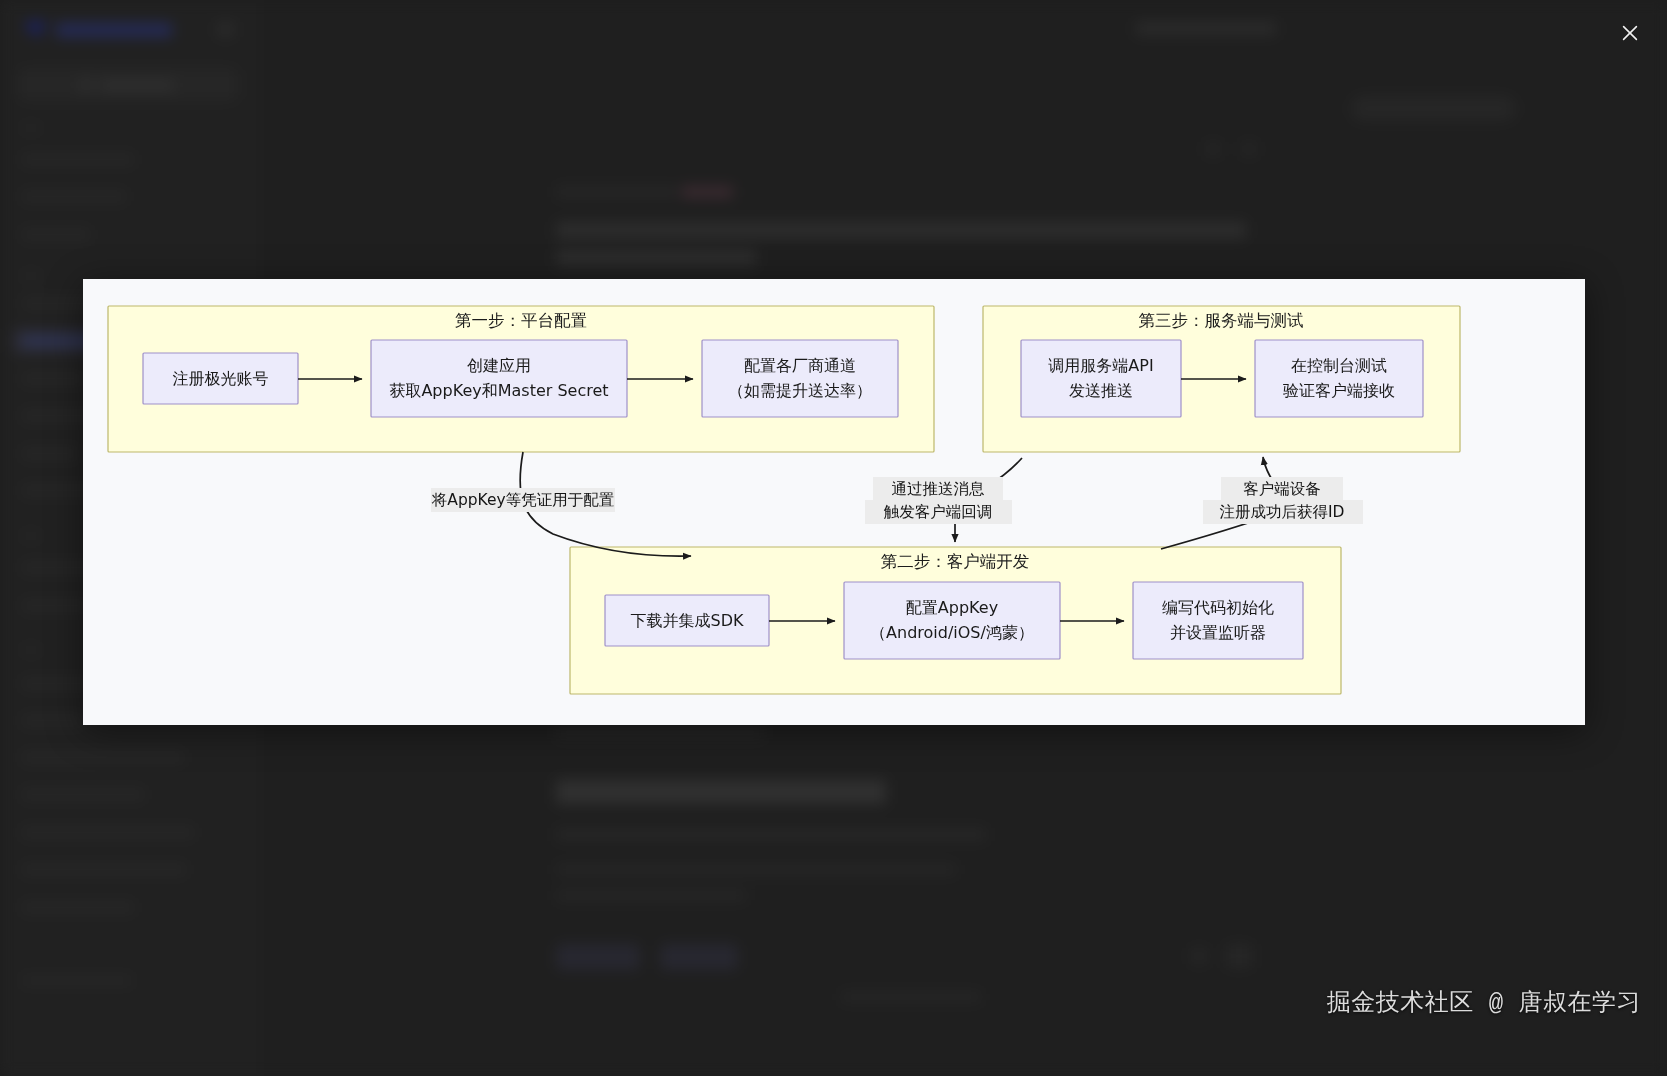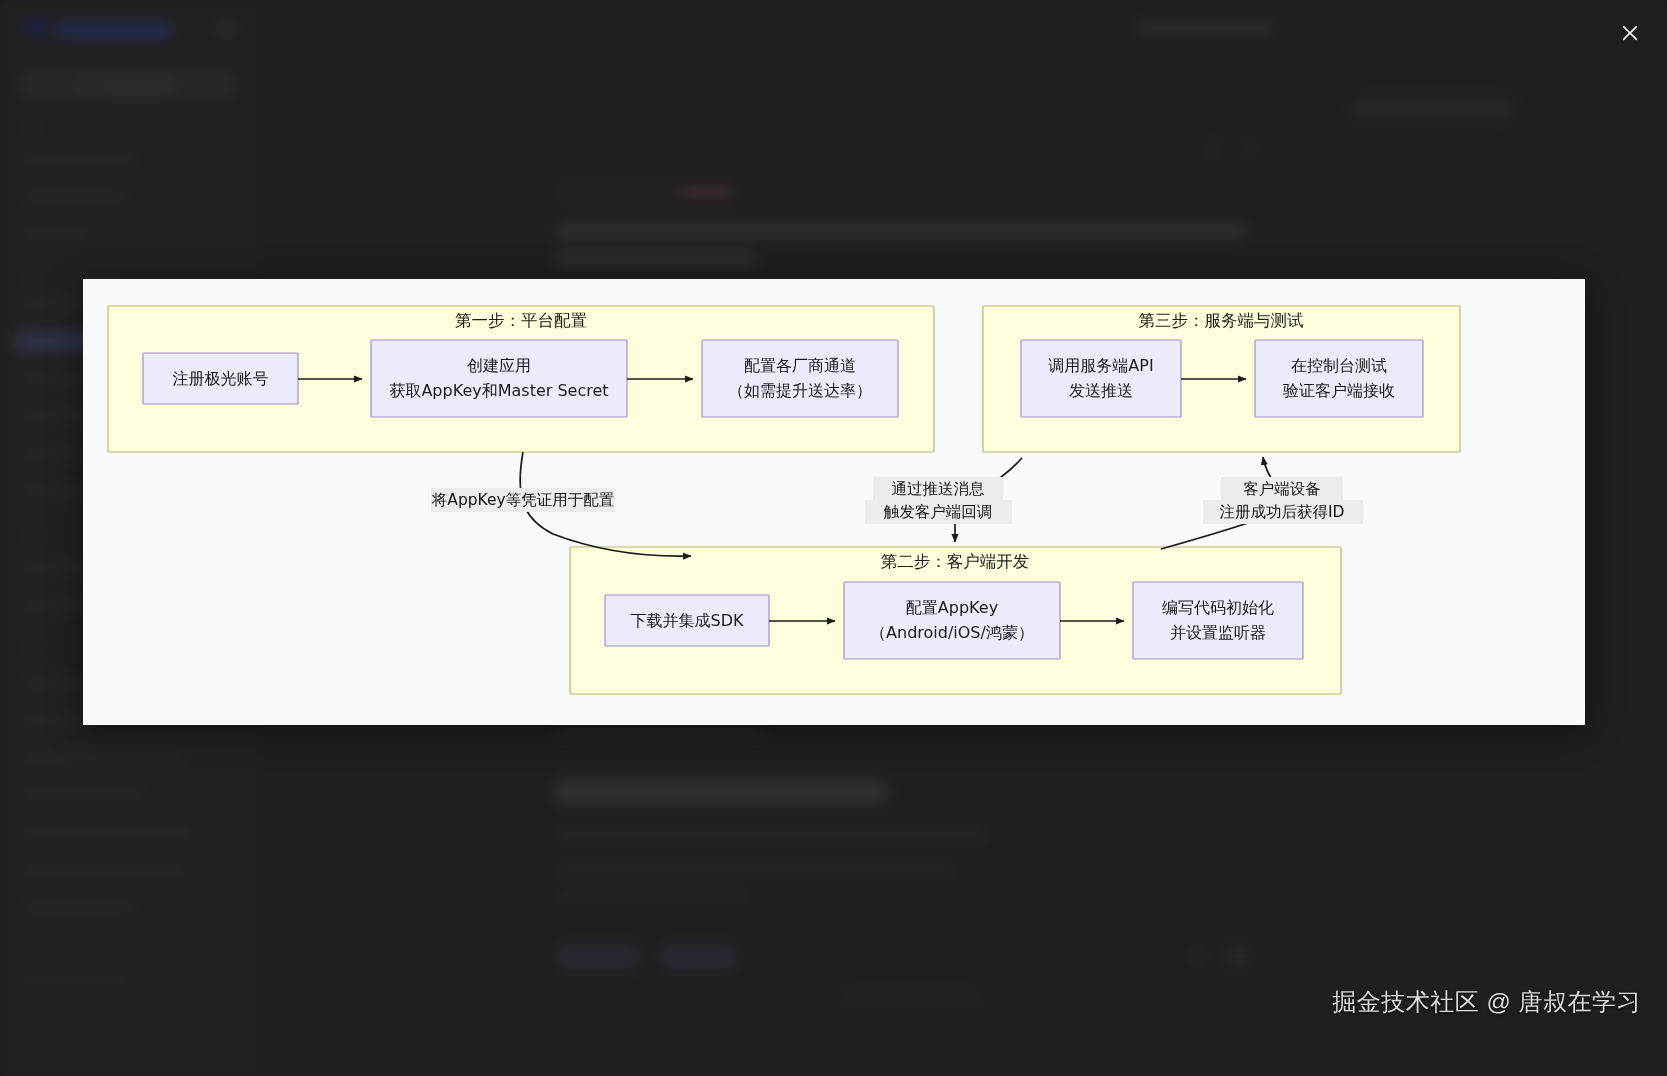--- a/index.html
+++ b/index.html
@@ -88,21 +88,21 @@
     width: 38px; height: 38px;
     display: flex; align-items: center; justify-content: center;
     cursor: pointer; border-radius: 6px;
   }
   #close-btn svg { width: 22px; height: 22px; stroke: #f2f2f2; stroke-width: 1.7; fill: none; }
 
   
   #watermark {
     position: absolute; right: 26px; bottom: 58px;
     color: #dcdcdc; font-size: 24px; letter-spacing: .5px;
-    font-family: Liberation Sans, sans-serif;
+    font-family: Liberation Mono, monospace;
     text-shadow: 0 1px 3px rgba(0,0,0,.8);
     white-space: nowrap;
   }
 </style>
 </head>
 <body>
 
 <div id="backdrop">
   <div class="bg-sidebar">
     <div class="bg-brand">

